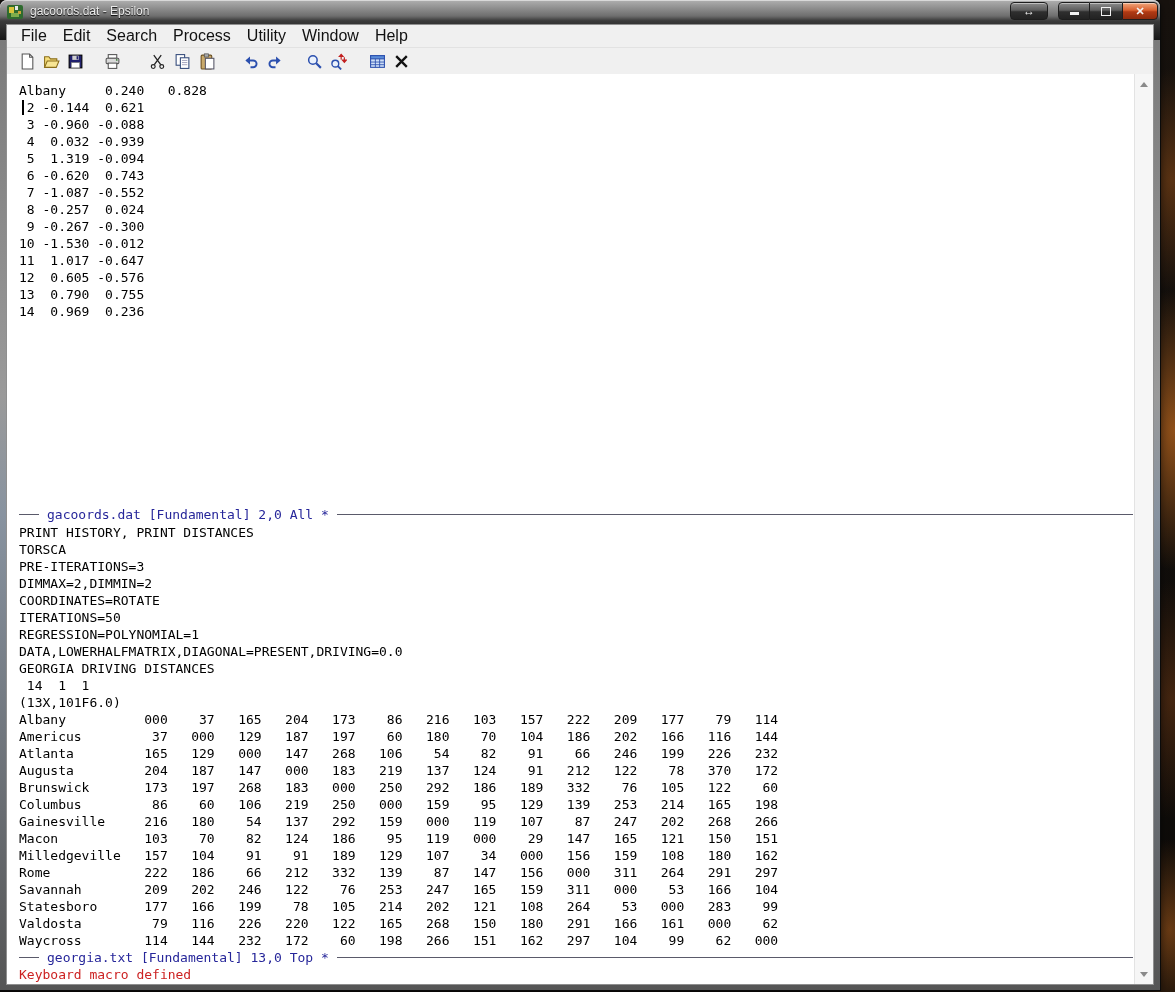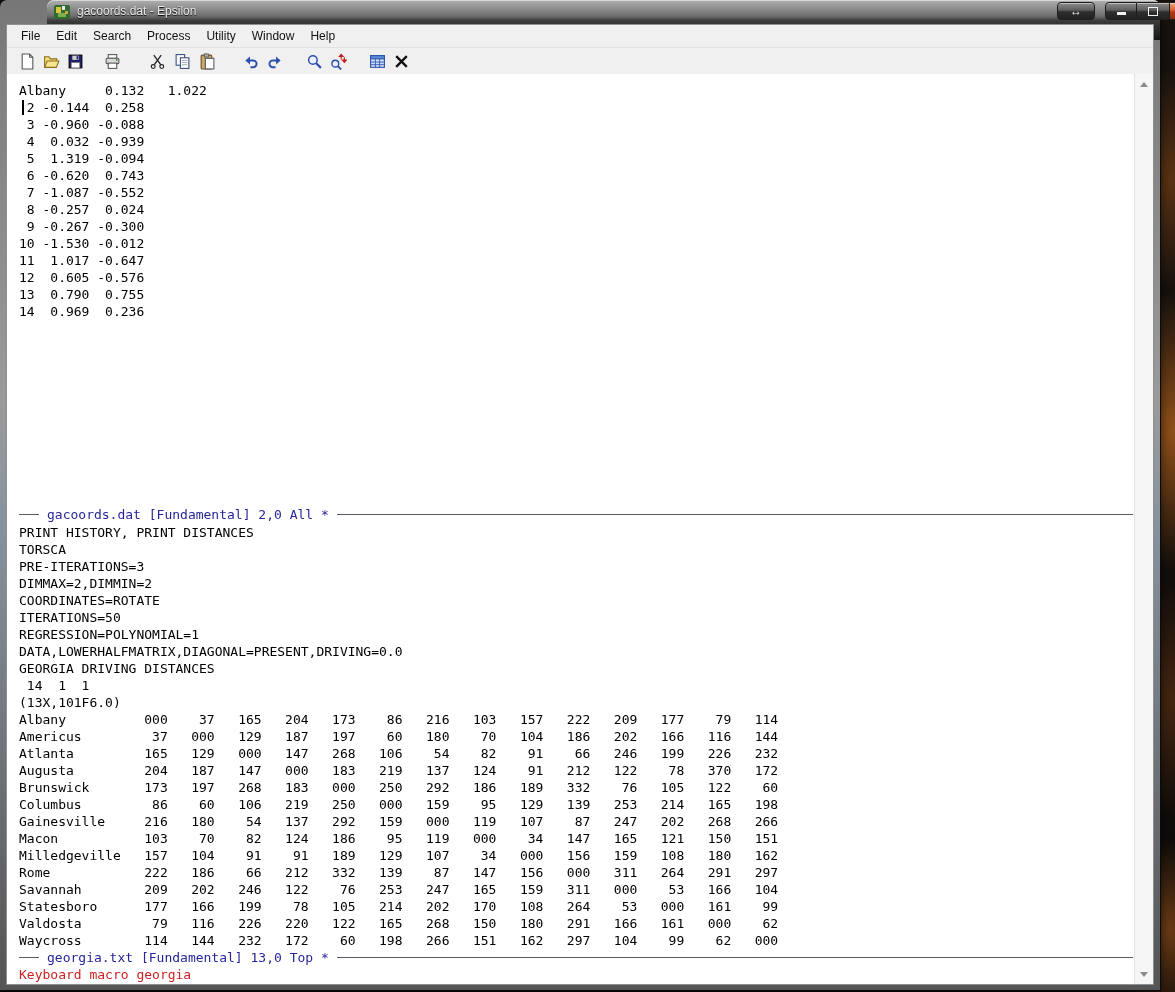--- a/index.html
+++ b/index.html
@@ -10,42 +10,42 @@
       radial-gradient(90px 170px at 1172px 700px, rgba(120,62,22,.5), rgba(0,0,0,0) 70%),
       radial-gradient(80px 130px at 1170px 930px, rgba(165,90,28,.6), rgba(0,0,0,0) 70%),
       linear-gradient(180deg,#17120e,#0c0a08);
     font-family:"Liberation Sans", sans-serif;}
   .window{position:absolute;left:0;top:0;width:1160px;height:990px;border-radius:7px 7px 0 0;
     background:linear-gradient(180deg,#777 0%,#9a9a9a 40%,#8893a0 52%,#555 100%);
     box-shadow:0 0 0 1px #0a0a0a, 0 2px 8px rgba(0,0,0,.6);}
   
   .titlebar{position:relative;height:40px;border-radius:7px 7px 0 0;
     background:linear-gradient(180deg,#b0b0b0 0%,#6e6e6e 40%,#3a3a3a 52%,#161616 100%);
-    box-shadow:inset 0 1px 0 #d8d8d8;margin-left:47px;}
+    box-shadow:inset 0 1px 0 #d8d8d8;}
   .app-icon{position:absolute;left:7px;top:4px;width:16px;height:16px;}
   .title-text{position:absolute;left:30px;top:4px;font-size:12px;color:#e9e9e9;
     text-shadow:0 1px 1px #000;white-space:nowrap;}
   .ctl{position:absolute;top:2px;height:18px;box-sizing:border-box;border:1px solid #1d1d1d;
     background:linear-gradient(180deg,#8d8d8d 0%,#5c5c5c 45%,#2f2f2f 55%,#222 100%);
     box-shadow:inset 0 1px 0 rgba(255,255,255,.45);
     color:#f2f2f2;text-align:center;line-height:16px;font-size:11px;cursor:default;}
   .ctl-resize{left:1010px;width:38px;border-radius:4px;font-size:12px;}
   .ctl-min{left:1058px;width:32px;border-radius:4px 0 0 4px;}
   .ctl-max{left:1090px;width:32px;border-left:none;border-right:none;}
   .ctl-close{left:1122px;width:36px;border-radius:0 4px 4px 0;
     background:linear-gradient(180deg,#f0a67c 0%,#d8602f 45%,#b03a14 55%,#8e2a0c 100%);
     font-weight:bold;}
   .glyph-min{display:inline-block;width:9px;height:3px;background:#f2f2f2;margin-top:9px;}
   .glyph-max{display:inline-block;width:8px;height:7px;border:1px solid #f2f2f2;margin-top:4px;background:transparent;}
   
   .appbody{position:absolute;left:6px;top:24px;width:1148px;height:961px;background:#f0f0f0;
     border:1px solid #8f8f8f;box-sizing:border-box;}
   .menubar{height:22px;background:#f0f0f0;border-bottom:1px solid #e2e2e2;display:flex;
     align-items:center;padding-left:6px;}
-  .menu-item{font-size:12px;color:#111;padding:3px 8px;white-space:nowrap;}
+  .menu-item{font-size:16px;color:#111;padding:3px 8px;white-space:nowrap;}
   .toolbar{height:26px;background:#f0f0f0;border-bottom:1px solid #cfcfcf;display:flex;align-items:center;}
   .tb{width:17px;height:17px;display:inline-block;}
   .tb svg{width:17px;height:17px;display:block;}
   
   .editor{position:absolute;left:0;top:49px;width:1146px;height:910px;background:#fff;overflow:hidden;
     font-family:"DejaVu Sans Mono", monospace;font-size:13px;line-height:17px;color:#000;}
   .bufline{white-space:pre;height:17px;}
   .buffer1{position:absolute;left:12px;top:8px;right:0;}
   .buffer2{position:absolute;left:12px;top:450px;right:4px;}
   .caret{position:absolute;left:15px;top:26px;width:2px;height:15px;background:#000;}
@@ -179,22 +179,22 @@
           </span>
         <span class="tb" style="margin-left:7px">
           <svg viewBox="0 0 16 16">
               <path d="M3 3l10 10M13 3L3 13" stroke="#111" stroke-width="2.2"></path>
             </svg>
           </span>
       </div>
 
       <div class="editor">
         <div class="buffer1" id="buffer1">
-            <div class="bufline">Albany     0.132   1.022</div>
-            <div class="bufline"> 2 -0.144  0.258</div>
+            <div class="bufline">Albany     0.240   0.828</div>
+            <div class="bufline"> 2 -0.144  0.621</div>
             <div class="bufline"> 3 -0.960 -0.088</div>
             <div class="bufline"> 4  0.032 -0.939</div>
             <div class="bufline"> 5  1.319 -0.094</div>
             <div class="bufline"> 6 -0.620  0.743</div>
             <div class="bufline"> 7 -1.087 -0.552</div>
             <div class="bufline"> 8 -0.257  0.024</div>
             <div class="bufline"> 9 -0.267 -0.300</div>
             <div class="bufline">10 -1.530 -0.012</div>
             <div class="bufline">11  1.017 -0.647</div>
             <div class="bufline">12  0.605 -0.576</div>
@@ -221,36 +221,36 @@
             <div class="bufline">GEORGIA DRIVING DISTANCES</div>
             <div class="bufline"> 14  1  1</div>
             <div class="bufline">(13X,101F6.0)</div>
             <div class="bufline">Albany          000    37   165   204   173    86   216   103   157   222   209   177    79   114</div>
             <div class="bufline">Americus         37   000   129   187   197    60   180    70   104   186   202   166   116   144</div>
             <div class="bufline">Atlanta         165   129   000   147   268   106    54    82    91    66   246   199   226   232</div>
             <div class="bufline">Augusta         204   187   147   000   183   219   137   124    91   212   122    78   370   172</div>
             <div class="bufline">Brunswick       173   197   268   183   000   250   292   186   189   332    76   105   122    60</div>
             <div class="bufline">Columbus         86    60   106   219   250   000   159    95   129   139   253   214   165   198</div>
             <div class="bufline">Gainesville     216   180    54   137   292   159   000   119   107    87   247   202   268   266</div>
-            <div class="bufline">Macon           103    70    82   124   186    95   119   000    34   147   165   121   150   151</div>
+            <div class="bufline">Macon           103    70    82   124   186    95   119   000    29   147   165   121   150   151</div>
             <div class="bufline">Milledgeville   157   104    91    91   189   129   107    34   000   156   159   108   180   162</div>
             <div class="bufline">Rome            222   186    66   212   332   139    87   147   156   000   311   264   291   297</div>
             <div class="bufline">Savannah        209   202   246   122    76   253   247   165   159   311   000    53   166   104</div>
-            <div class="bufline">Statesboro      177   166   199    78   105   214   202   170   108   264    53   000   161    99</div>
+            <div class="bufline">Statesboro      177   166   199    78   105   214   202   121   108   264    53   000   283    99</div>
             <div class="bufline">Valdosta         79   116   226   220   122   165   268   150   180   291   166   161   000    62</div>
             <div class="bufline">Waycross        114   144   232   172    60   198   266   151   162   297   104    99    62   000</div>
           </div>
 
         <div class="modeline ml2">
           <span class="ml-dash"></span>
           <span class="ml-text">georgia.txt [Fundamental] 13,0 Top *</span>
           <span class="ml-rule"></span>
         </div>
 
-        <div class="echo">Keyboard macro georgia</div>
+        <div class="echo">Keyboard macro defined</div>
 
         <div class="scrollbar">
           <div class="sb-up">
               <span class="tri-up"></span>
             </div>
           <div class="sb-down">
               <span class="tri-down"></span>
             </div>
         </div>
       </div>

